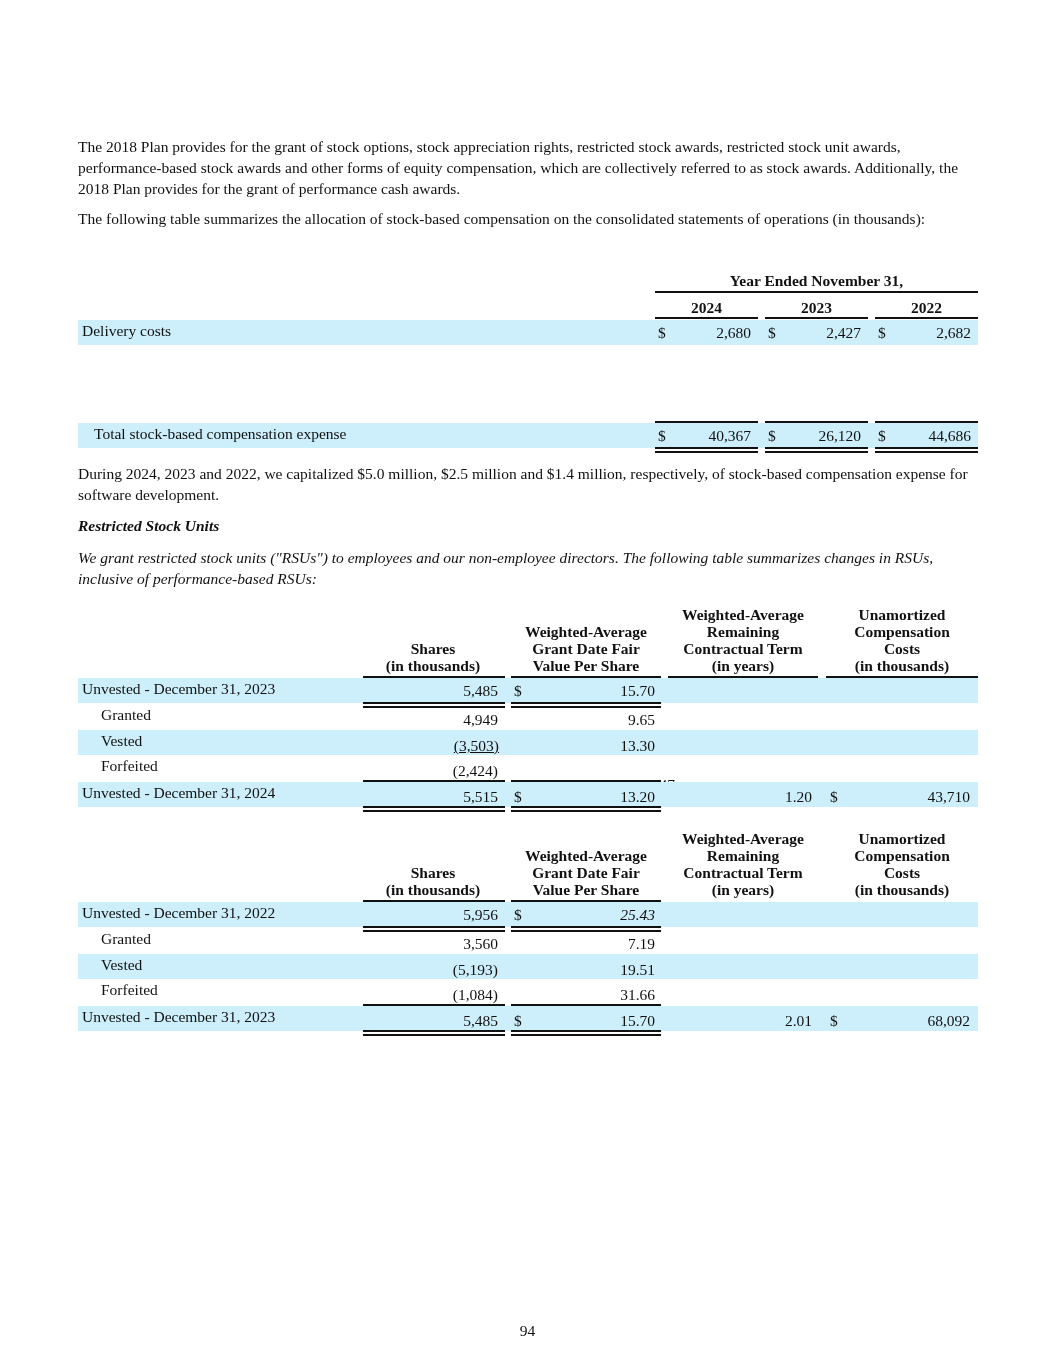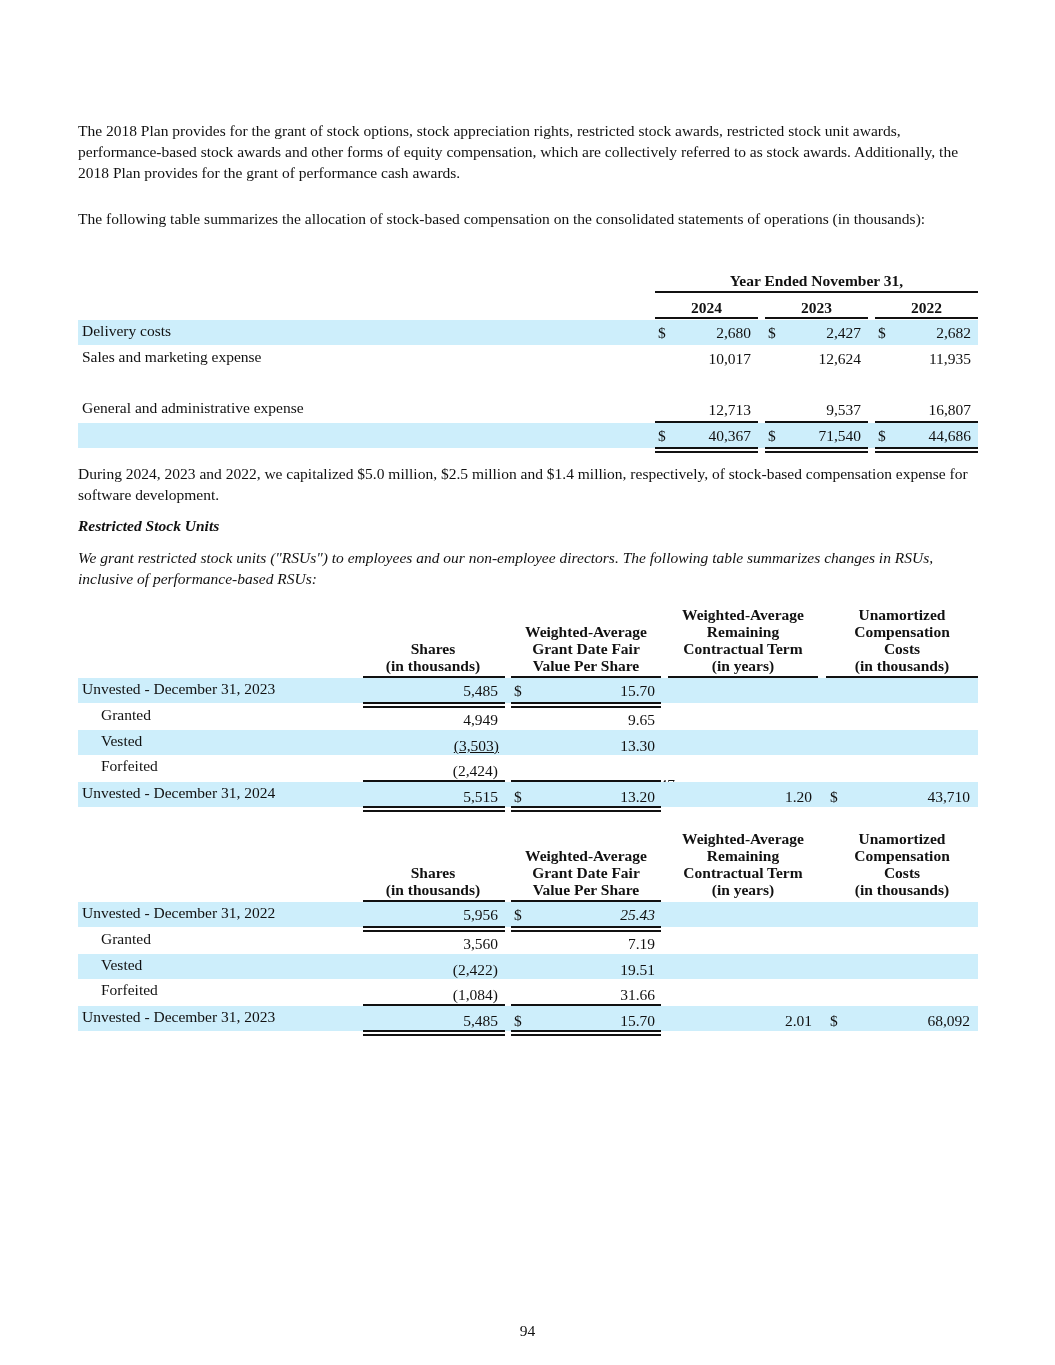--- a/index.html
+++ b/index.html
@@ -23,21 +23,21 @@
   .num { text-align: right; }
   .dol { text-align: left; }
   .hdr { position: absolute; font-weight: bold; text-align: center; line-height: 17px; white-space: nowrap; }
   .line { position: absolute; height: 0; border-top: 2px solid #111; }
   .dline { position: absolute; height: 2px; border-top: 2px solid #111; border-bottom: 2px solid #111; }
   .page-num { position: absolute; left: 0; width: 1055px; top: 1322px; text-align: center; font-size: 15.5px; }
 </style>
 </head>
 <body>
 
-<p class="para" style="top:120px;">The 2018 Plan provides for the grant of stock options, stock appreciation rights, restricted stock awards, restricted stock unit awards, performance-based stock awards and other forms of equity compensation, which are collectively referred to as stock awards. Additionally, the 2018 Plan provides for the grant of performance cash awards.</p>
+<p class="para" style="top:136px;">The 2018 Plan provides for the grant of stock options, stock appreciation rights, restricted stock awards, restricted stock unit awards, performance-based stock awards and other forms of equity compensation, which are collectively referred to as stock awards. Additionally, the 2018 Plan provides for the grant of performance cash awards.</p>
 <p class="para" style="top:208px;">The following table summarizes the allocation of stock-based compensation on the consolidated statements of operations (in thousands):</p>
 
 <div class="tbl" style="top:270px; height:185px;">
   <div class="hdr" style="left:577px; width:323px; top:2px;">Year Ended November 31,</div>
   <div class="line" style="left:577px; width:323px; top:21px;"></div>
   <div class="hdr" style="left:577px; width:103px; top:29px;">2024</div>
   <div class="hdr" style="left:687px; width:103px; top:29px;">2023</div>
   <div class="hdr" style="left:797px; width:103px; top:29px;">2022</div>
   <div class="line" style="left:577px; width:103px; top:47px;"></div>
   <div class="line" style="left:687px; width:103px; top:47px;"></div>
@@ -46,43 +46,32 @@
   <div class="row shade" style="top:50px;">
     <span class="cell lbl">Delivery costs</span>
     <span class="cell dol" style="left:580px;">$</span>
     <span class="cell num" style="left:600px; width:73px;">2,680</span>
     <span class="cell dol" style="left:690px;">$</span>
     <span class="cell num" style="left:710px; width:73px;">2,427</span>
     <span class="cell dol" style="left:800px;">$</span>
     <span class="cell num" style="left:820px; width:73px;">2,682</span>
   </div>
 
-  <div class="row" style="top:76px;">
-    <span class="cell lbl">Sales and marketing expense</span>
-    <span class="cell num" style="left:600px; width:73px;">10,017</span>
-    <span class="cell num" style="left:710px; width:73px;">12,624</span>
-    <span class="cell num" style="left:820px; width:73px;">11,935</span>
-  </div>
-
-
-  <div class="row" style="top:127px;">
-    <span class="cell lbl">General and administrative expense</span>
-    <span class="cell num" style="left:600px; width:73px;">12,713</span>
-    <span class="cell num" style="left:710px; width:73px;">9,537</span>
-    <span class="cell num" style="left:820px; width:73px;">16,807</span>
-  </div>
+
+
   <div class="line" style="left:577px; width:103px; top:151px;"></div>
   <div class="line" style="left:687px; width:103px; top:151px;"></div>
   <div class="line" style="left:797px; width:103px; top:151px;"></div>
 
   <div class="row shade" style="top:153px;">
+    <span class="cell lbl ind1">Total stock-based compensation expense</span>
     <span class="cell dol" style="left:580px;">$</span>
     <span class="cell num" style="left:600px; width:73px;">40,367</span>
     <span class="cell dol" style="left:690px;">$</span>
-    <span class="cell num" style="left:710px; width:73px;">71,540</span>
+    <span class="cell num" style="left:710px; width:73px;">26,120</span>
     <span class="cell dol" style="left:800px;">$</span>
     <span class="cell num" style="left:820px; width:73px;">44,686</span>
   </div>
   <div class="dline" style="left:577px; width:103px; top:177px;"></div>
   <div class="dline" style="left:687px; width:103px; top:177px;"></div>
   <div class="dline" style="left:797px; width:103px; top:177px;"></div>
 </div>
 
 <p class="para" style="top:463px;">During 2024, 2023 and 2022, we capitalized $5.0 million, $2.5 million and $1.4 million, respectively, of stock-based compensation expense for software development.</p>
 <p class="para heading-italic" style="top:515px;">Restricted Stock Units</p>
@@ -186,21 +175,21 @@
   </div>
   <div class="dline" style="left:285px; width:142px; top:97px;"></div>
   <div class="dline" style="left:433px; width:150px; top:97px;"></div>
   <div class="row" style="top:99px;">
     <span class="cell lbl ind2">Granted</span>
     <span class="cell num" style="left:285px; width:135px; top:3px;">3,560</span>
     <span class="cell num" style="left:450px; width:127px; top:3px;">7.19</span>
   </div>
   <div class="row shade" style="top:125px;">
     <span class="cell lbl ind2">Vested</span>
-    <span class="cell num" style="left:285px; width:135px; top:3px;">(2,422)</span>
+    <span class="cell num" style="left:285px; width:135px; top:3px;">(5,193)</span>
     <span class="cell num" style="left:450px; width:127px; top:3px;">19.51</span>
   </div>
   <div class="row" style="top:150px;">
     <span class="cell lbl ind2">Forfeited</span>
     <span class="cell num" style="left:285px; width:135px; top:3px;">(1,084)</span>
     <span class="cell num" style="left:450px; width:127px; top:3px;">31.66</span>
   </div>
   <div class="line" style="left:285px; width:142px; top:175px;"></div>
   <div class="line" style="left:433px; width:150px; top:175px;"></div>
   <div class="row shade" style="top:177px;">

